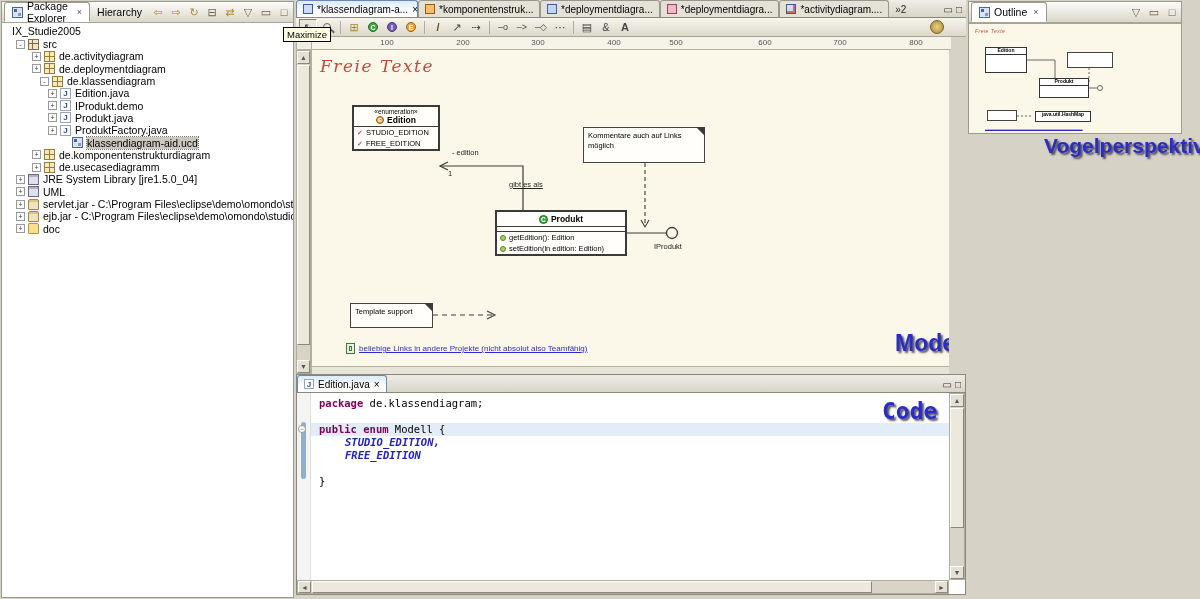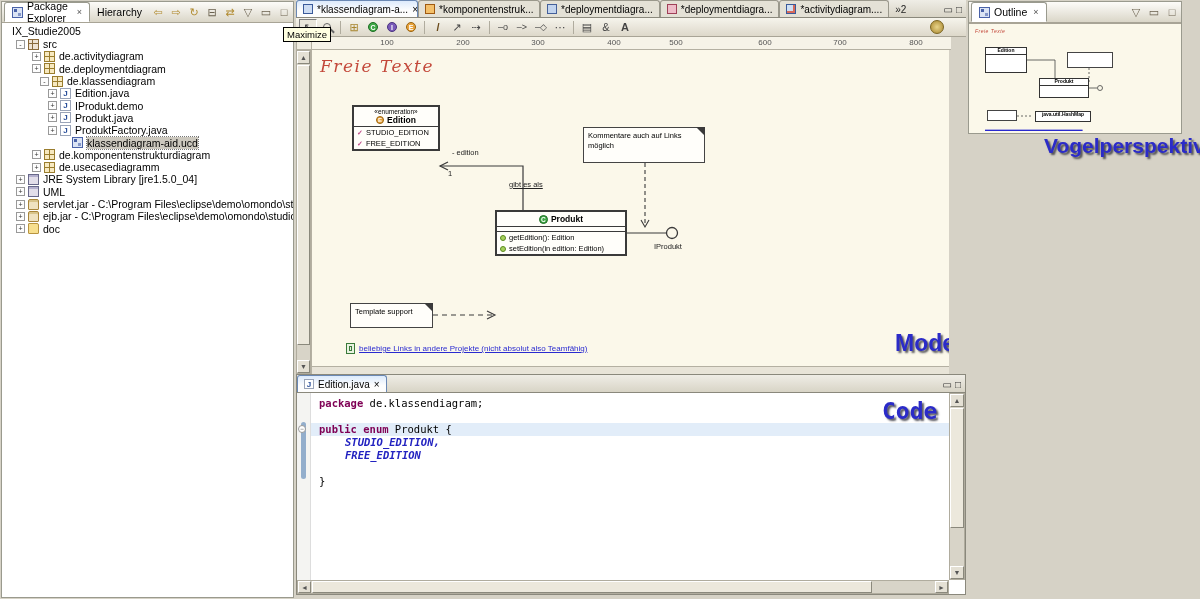--- a/index.html
+++ b/index.html
@@ -425,21 +425,21 @@
           <span>□</span>
         </div>
       </div>
       <div class="codebody">
         <div class="curline"></div>
         <div class="gutter">
           <div class="rangebar"></div>
           <div class="foldm">−</div>
         </div>
         <div class="cline" style="top:4px;"><span class="kw">package</span><span> de.klassendiagram;</span></div>
-        <div class="cline" style="top:30px;"><span class="kw">public enum</span><span> Produkt {</span></div>
+        <div class="cline" style="top:30px;"><span class="kw">public enum</span><span> Modell {</span></div>
         <div class="cline" style="top:43px;left:48px;"><span class="enumc">STUDIO_EDITION,</span></div>
         <div class="cline" style="top:56px;left:48px;"><span class="enumc">FREE_EDITION</span></div>
         <div class="cline" style="top:82px;"><span>}</span></div>
         <div class="bigblue" style="left:585px;top:5px;">Code</div>
       </div>
       <div class="sb code-vscroll">
         <div class="sbbtn" style="top:0;">▲</div>
         <div class="sbthumb" style="left:0;right:0;top:14px;height:120px;"></div>
         <div class="sbbtn" style="bottom:0;">▼</div>
       </div>

